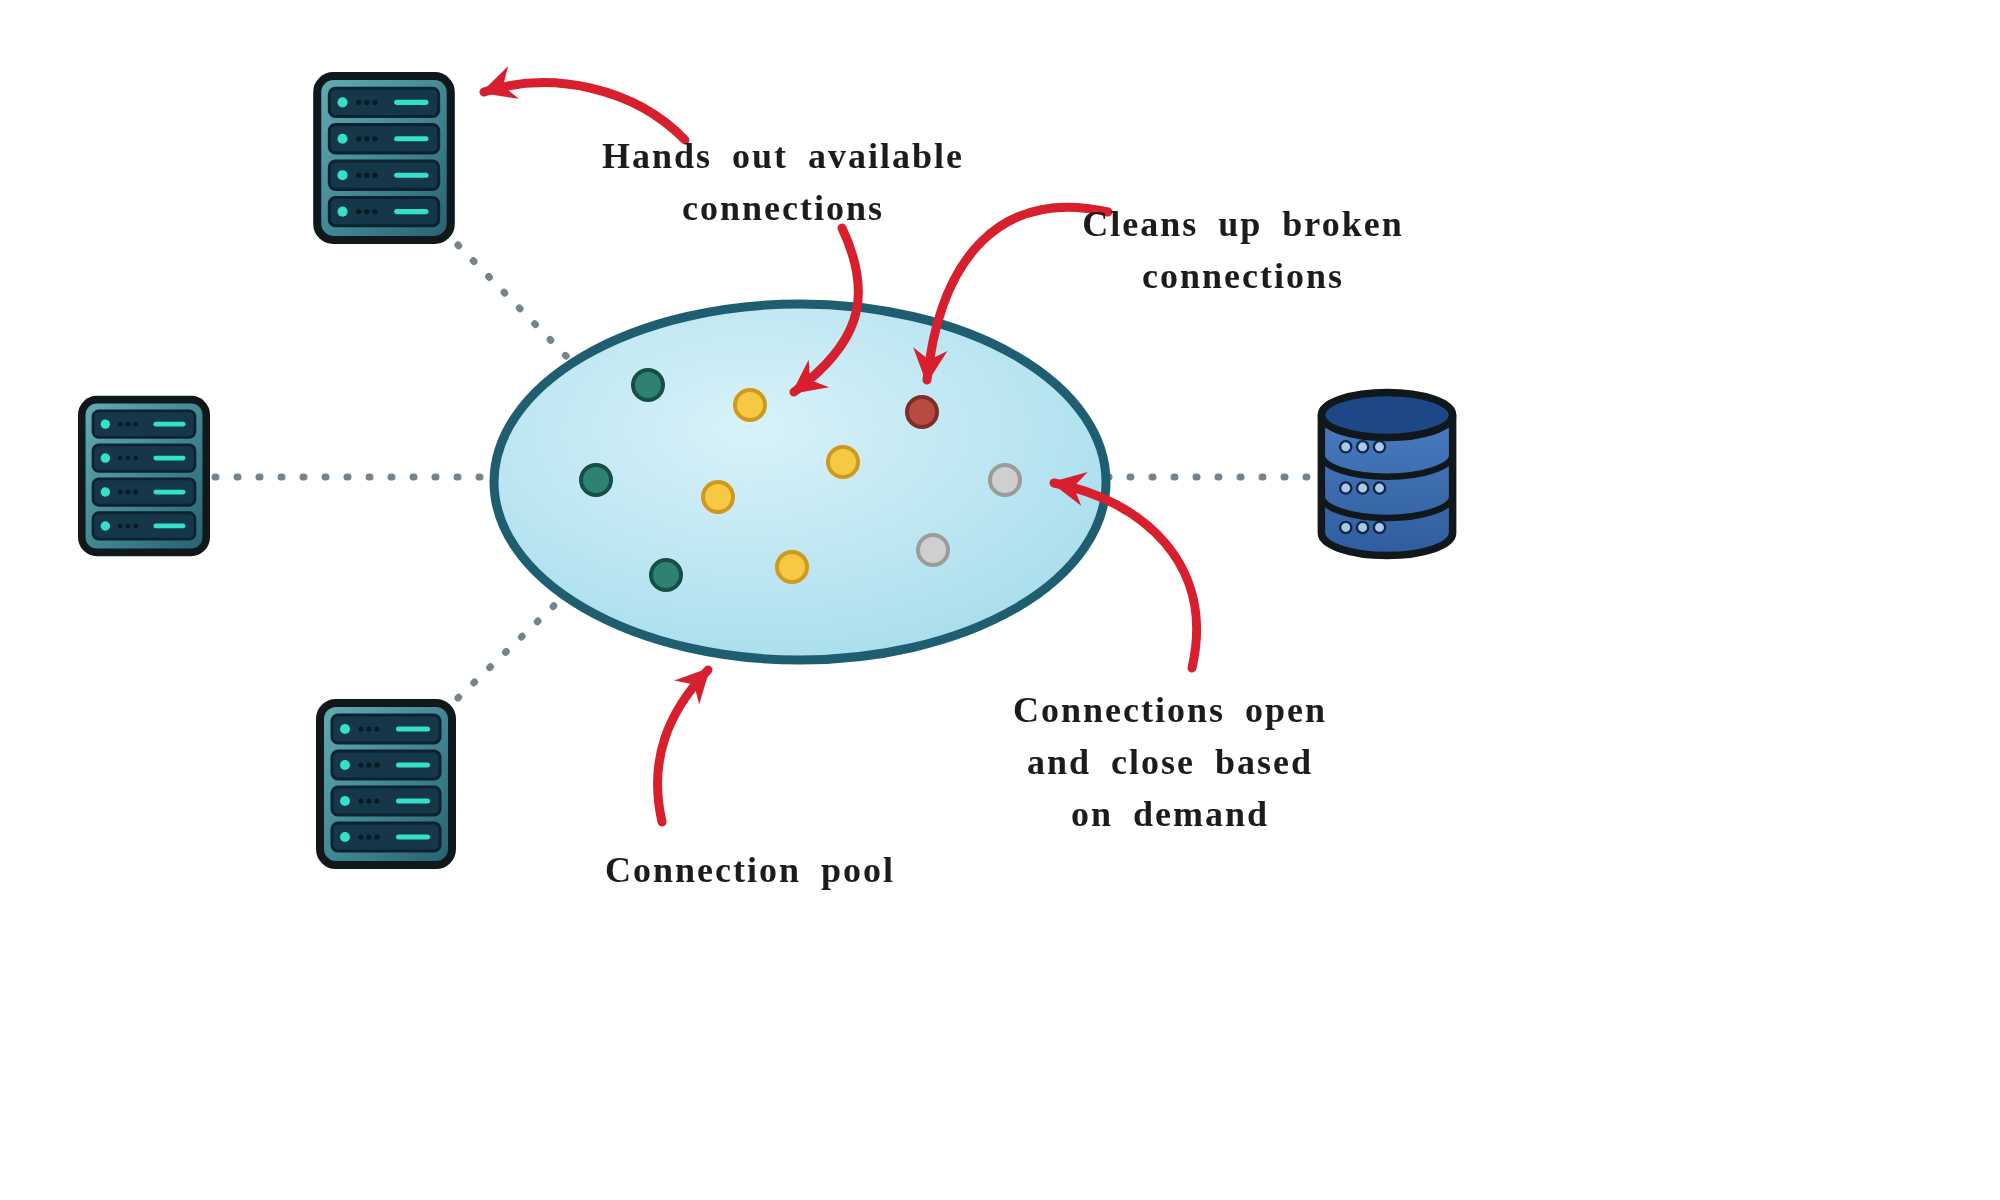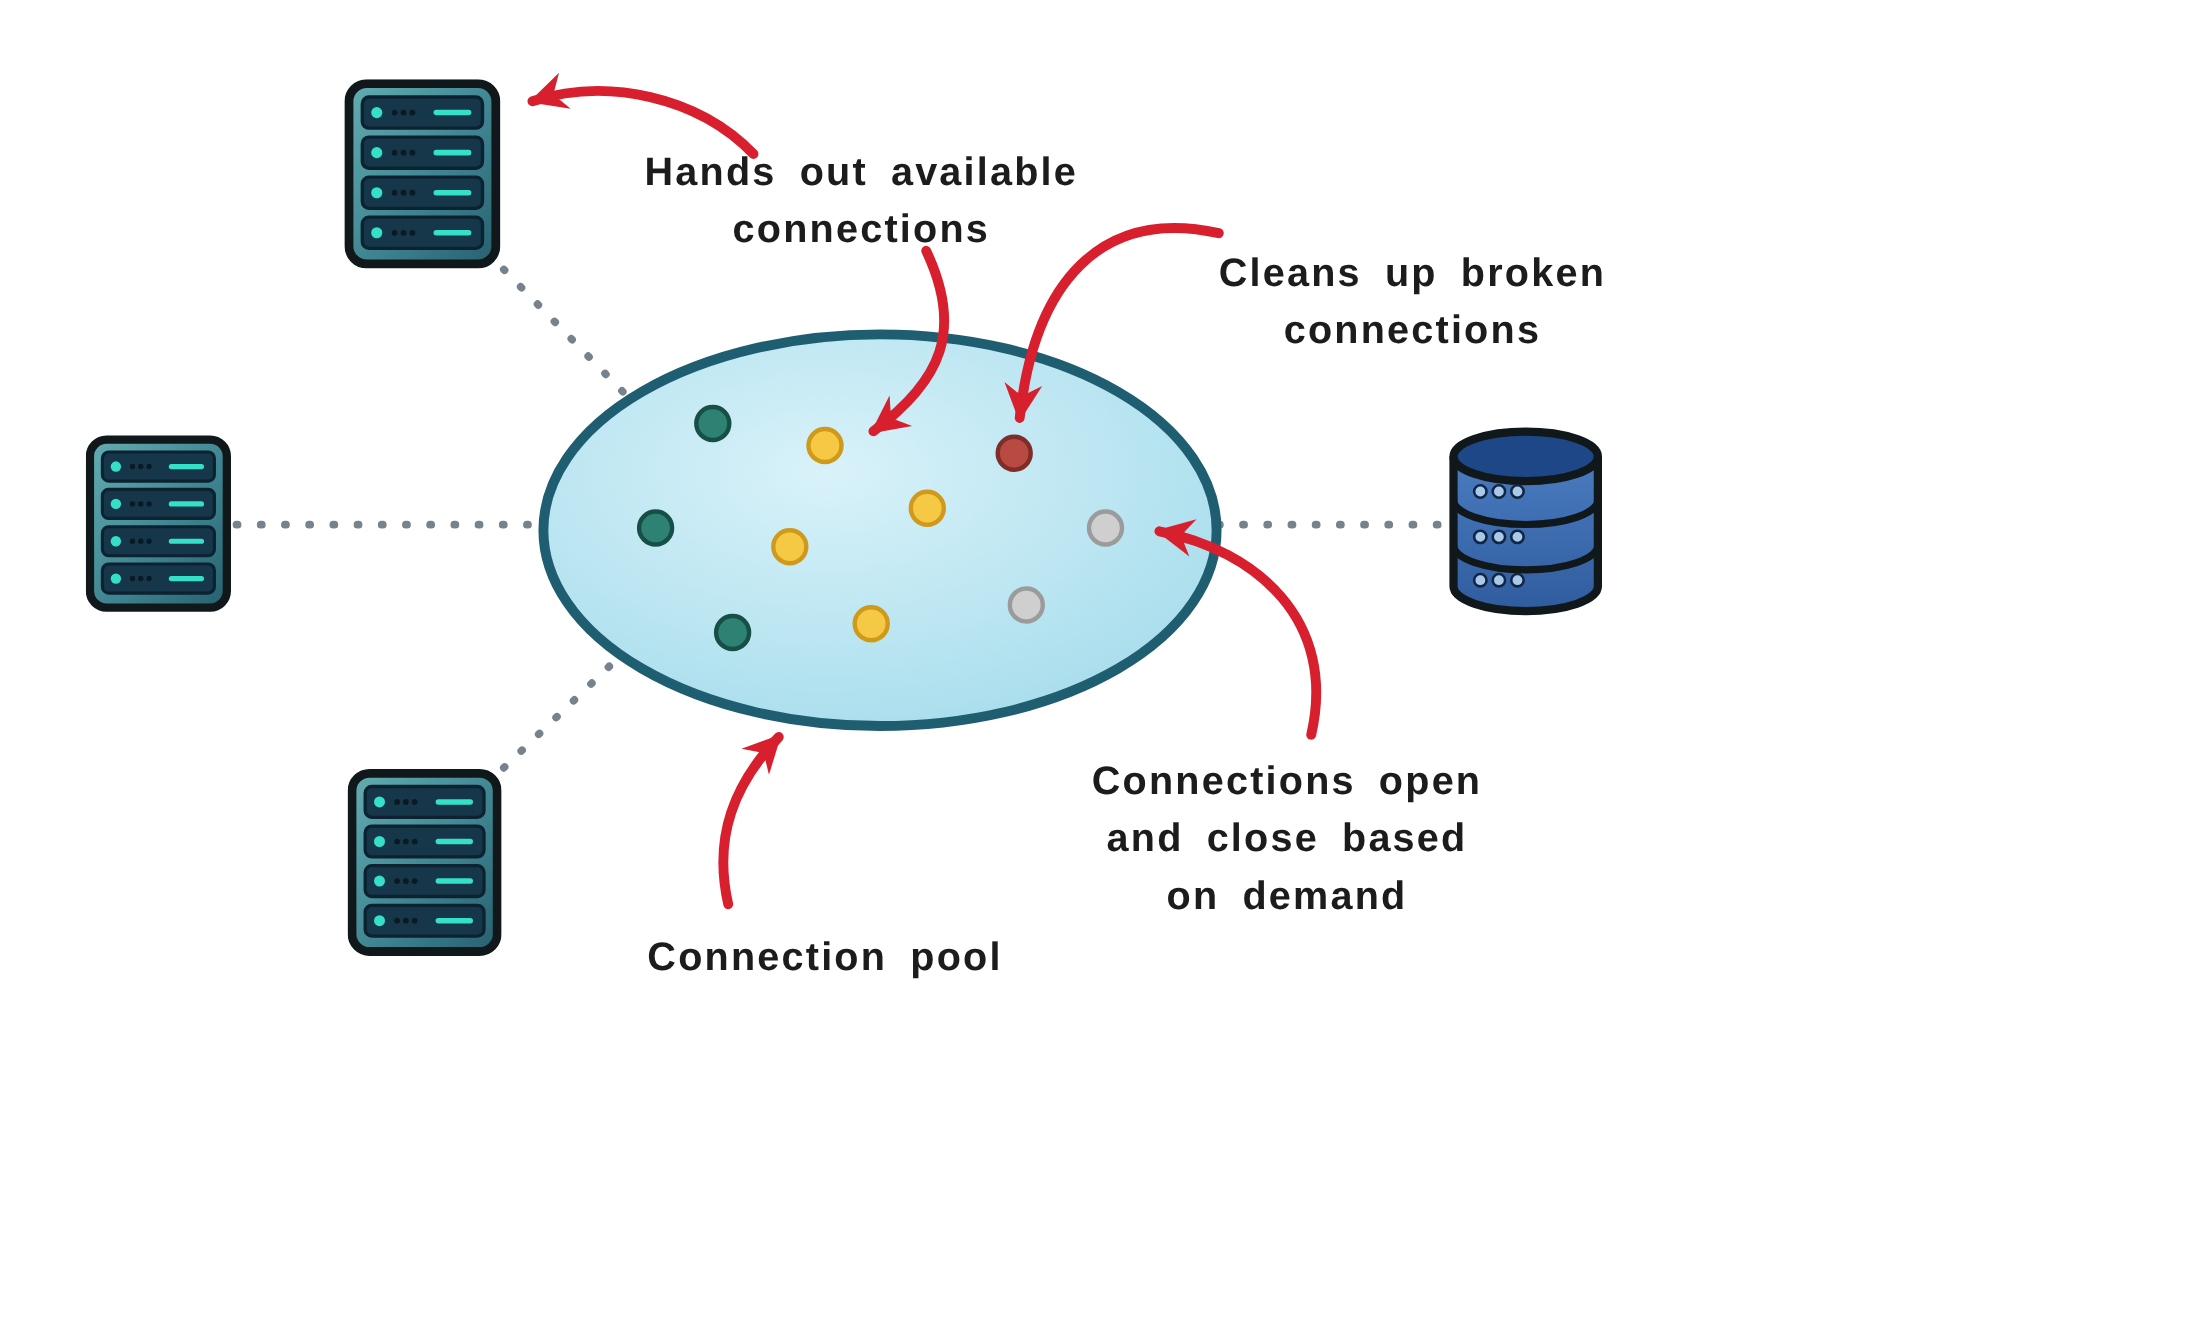--- a/index.html
+++ b/index.html
@@ -2,41 +2,41 @@
 <html><head>
 <meta charset="utf-8">
 <style>
   html, body { margin: 0; padding: 0; background: #ffffff; }
   .canvas {
     position: relative;
     width: 2000px;
     height: 1200px;
     background: #ffffff;
     overflow: hidden;
-    font-family: Liberation Sans, sans-serif;
+    font-family: Liberation Serif, serif;
   }
   .layer {
     position: absolute;
     inset: 0;
   }
   .label {
     position: absolute;
     width: 500px;
     text-align: center;
     font-size: 36px;
     font-weight: 600;
     color: #1c1c1c;
     letter-spacing: 2px;
     word-spacing: 9px;
     line-height: 1.45;
     white-space: pre-line;
     user-select: none;
   }
   .label-hands  { left: 533px;  top: 130px; }
-  .label-cleans { left: 1034px; top: 198px; margin-top: 24px; }
+  .label-cleans { left: 993px; top: 198px; }
   .label-open   { left: 920px;  top: 684px; }
   .label-pool   { left: 500px;  top: 824px; margin-top: 20px; }
 </style>
 </head>
 <body>
 
 <div class="canvas">
 
   <svg class="layer" width="2000" height="1200" viewBox="0 0 2000 1200">
     <defs>

